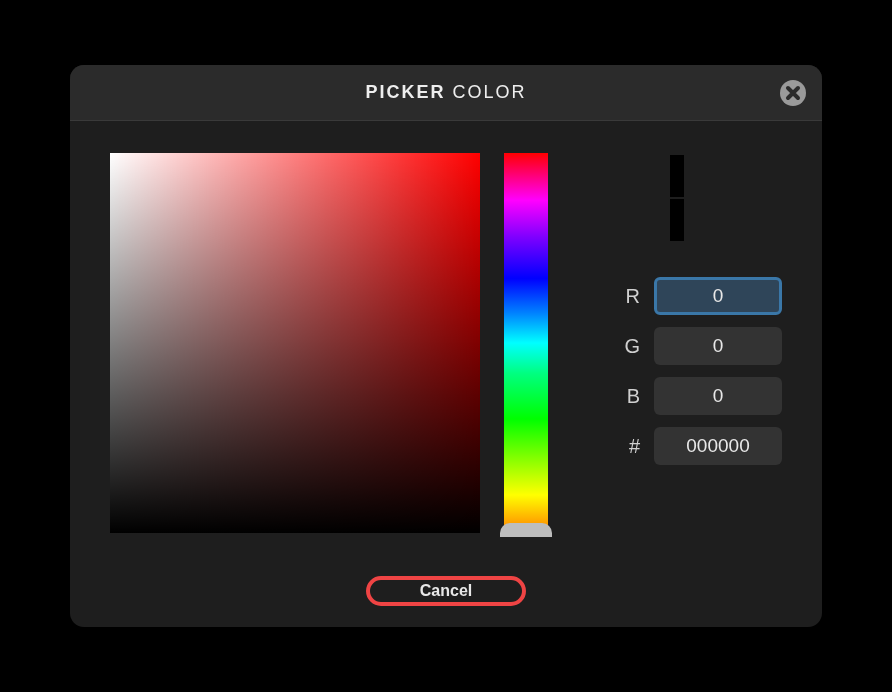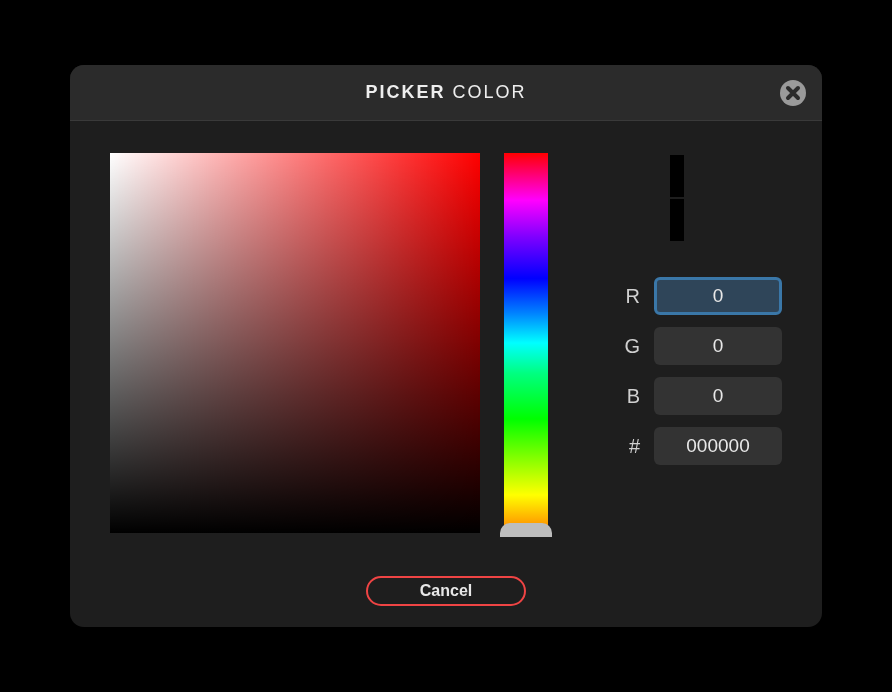--- a/index.html
+++ b/index.html
@@ -149,21 +149,21 @@
       height: 72px;
       display: flex;
       align-items: center;
       justify-content: center;
       gap: 24px;
     }
     .dlg-btn {
       width: 160px;
       height: 30px;
       background: transparent;
-      border: 2px solid #ef4444;
+      border: 4px solid #ef4444;
       border-radius: 15px;
       color: #e8e8e8;
       font-size: 16px;
       font-weight: 600;
       cursor: pointer;
     }
   </style>
 </head>
 <body>
 

